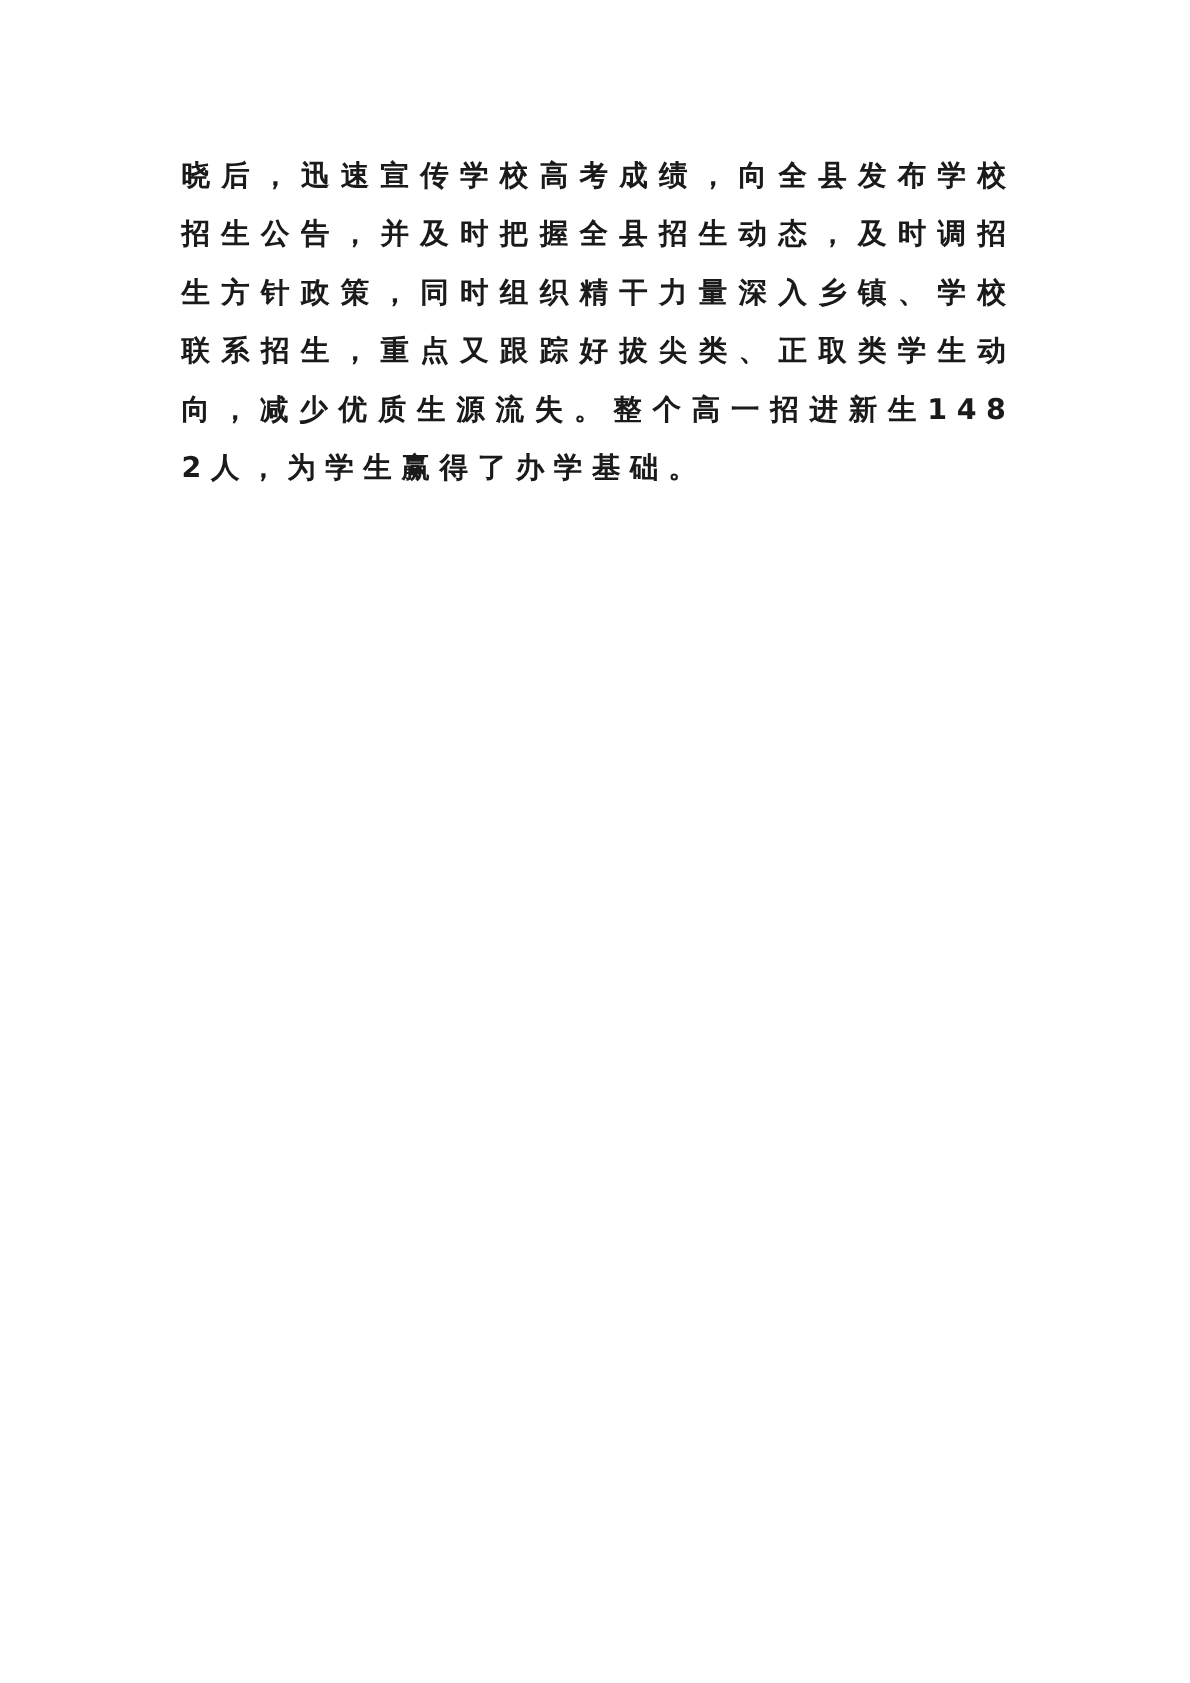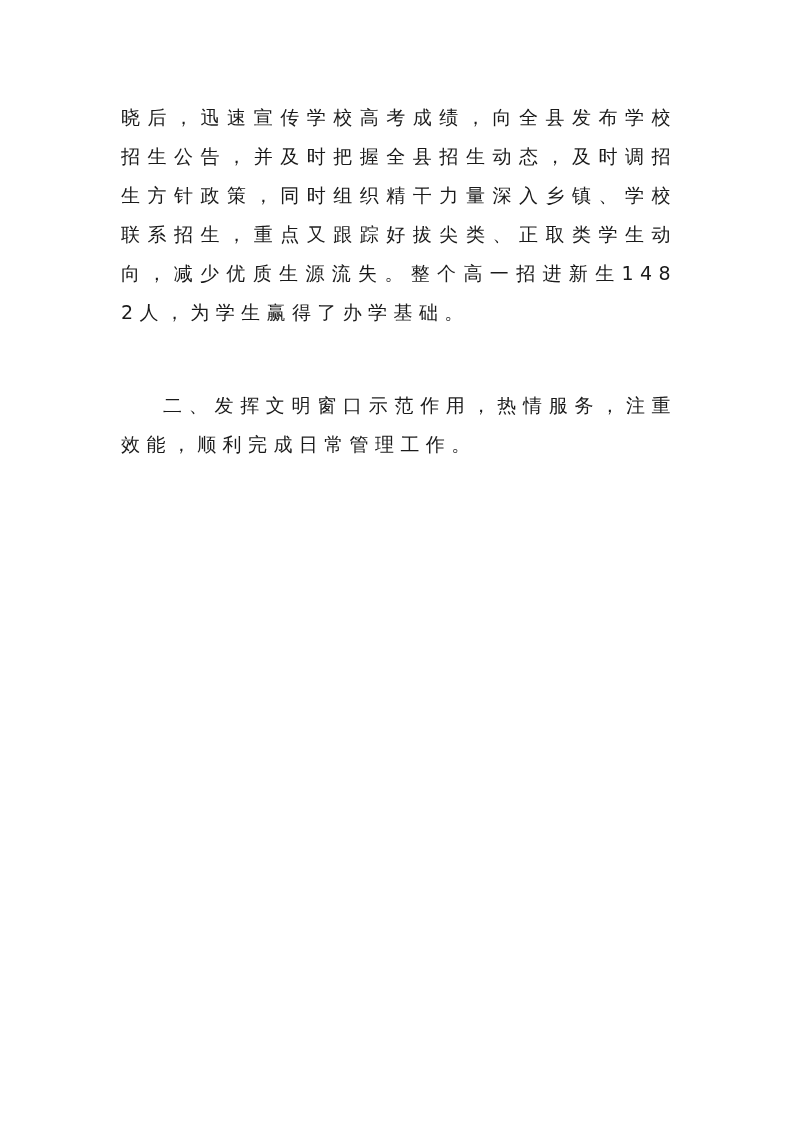--- a/index.html
+++ b/index.html
@@ -22,32 +22,30 @@
     width: 556px;
   }
   .para {
     margin: 0 0 54px 0;
     font-size: 19px;
     line-height: 39px;
     letter-spacing: 6.4px;
     text-align: justify;
     text-align-last: left;
     word-break: break-all;
+    font-weight: bold;
   }
   .para.indent {
     text-indent: 42px;
   }
   .num {
     font-family: "Liberation Sans", sans-serif;
     letter-spacing: 0;
   }
 </style>
 </head>
 <body>
 
 <div class="page">
   <p class="para">
     <span>晓后，迅速宣传学校高考成绩，向全县发布学校招生公告，并及时把握全县招生动态，及时调招生方针政策，同时组织精干力量深入乡镇、学校联系招生，重点又跟踪好拔尖类、正取类学生动向，减少优质生源流失。整个高一招进新生1482人，为学生赢得了办学基础。</span>
   </p>
-  <p class="para indent">
-    <span>二、发挥文明窗口示范作用，热情服务，注重效能，顺利完成日常管理工作。</span>
-  </p>
 </div>
 
 </body></html>

